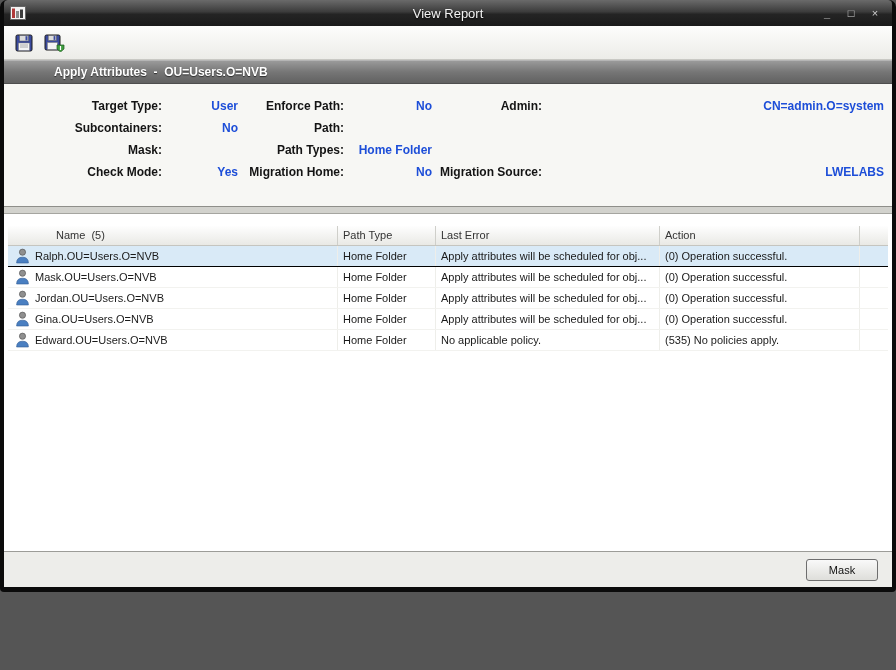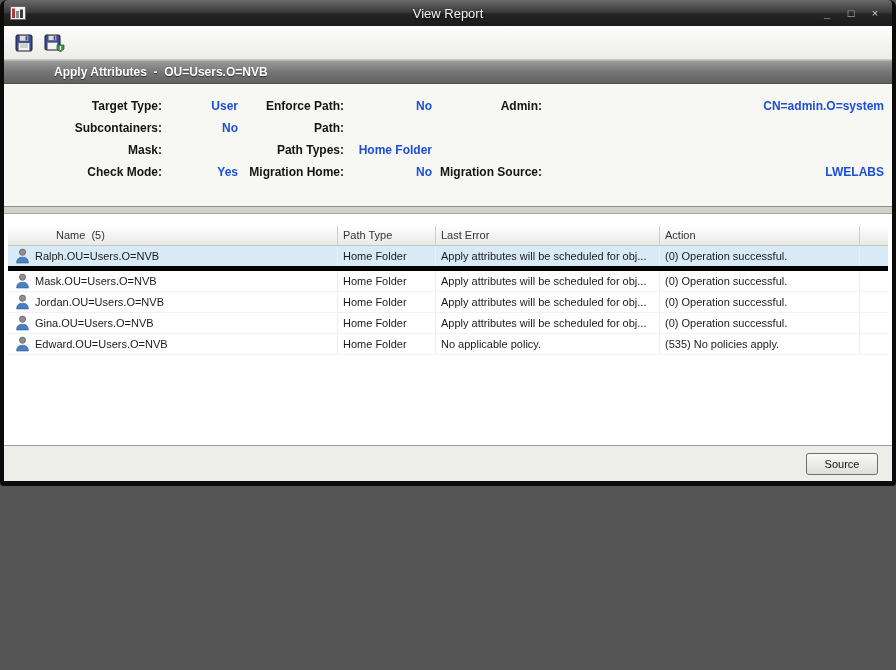--- a/index.html
+++ b/index.html
@@ -1,18 +1,18 @@
 <!DOCTYPE html>
 <html><head>
 <meta charset="utf-8">
 <style>
   * { box-sizing: border-box; margin: 0; padding: 0; }
   html,body { width:896px; height:670px; background:#555; font-family:"Liberation Sans", sans-serif; }
   .window {
-    width:896px; height:486px;
+    width:896px; height:592px;
     background:#0b0b0b;
     padding:0 4px 5px 4px;
     border-radius:7px 7px 4px 4px;
     overflow:hidden;
     display:flex; flex-direction:column;
   }
   
   .titlebar {
     height:26px; flex:0 0 26px;
     background:linear-gradient(#6a6a6a 0%, #3c3c3c 45%, #242424 55%, #1b1b1b 100%);
@@ -77,21 +77,21 @@
     border-right:1px solid #cfcfca; white-space:pre; overflow:hidden;
   }
   .tbl-header .hcell.first { padding-left:48px; }
   .tbl-header .hcell.spacer { border-right:none; }
   .tbl-row {
     flex:0 0 21px; display:grid;
     grid-template-columns:330px 98px 224px 200px auto;
     border-bottom:1px solid #f2f2ef;
     background:#fff;
   }
-  .tbl-row.selected { background:#d9eaf7; border-bottom:5px solid #000000; }
+  .tbl-row.selected { background:#d9eaf7; border-bottom:1px solid #000000; }
   .tbl-row .cell {
     font-size:11px; color:#1a1a1a; line-height:20px; padding-left:5px;
     border-right:1px solid #ececе8; border-right:1px solid #ececе8;
     white-space:nowrap; overflow:hidden;
   }
   .tbl-row .cell { border-right:1px solid #eeeeea; }
   .tbl-row .cell.spacer { border-right:none; }
   .name-cell { display:flex; align-items:center; gap:5px; padding-left:7px !important; }
   .user-ico { flex:0 0 15px; height:16px; }
   
@@ -267,17 +267,17 @@
           <span>Edward.OU=Users.O=NVB</span>
         </div>
         <div class="cell">Home Folder</div>
         <div class="cell">No applicable policy.</div>
         <div class="cell">(535) No policies apply.</div>
         <div class="cell spacer"></div>
       </div>
     </div>
 
     <div class="footer">
-      <button class="close-btn">Source</button>
+      <button class="close-btn">Mask</button>
     </div>
 
   </div>
 </div>
 
 </body></html>

